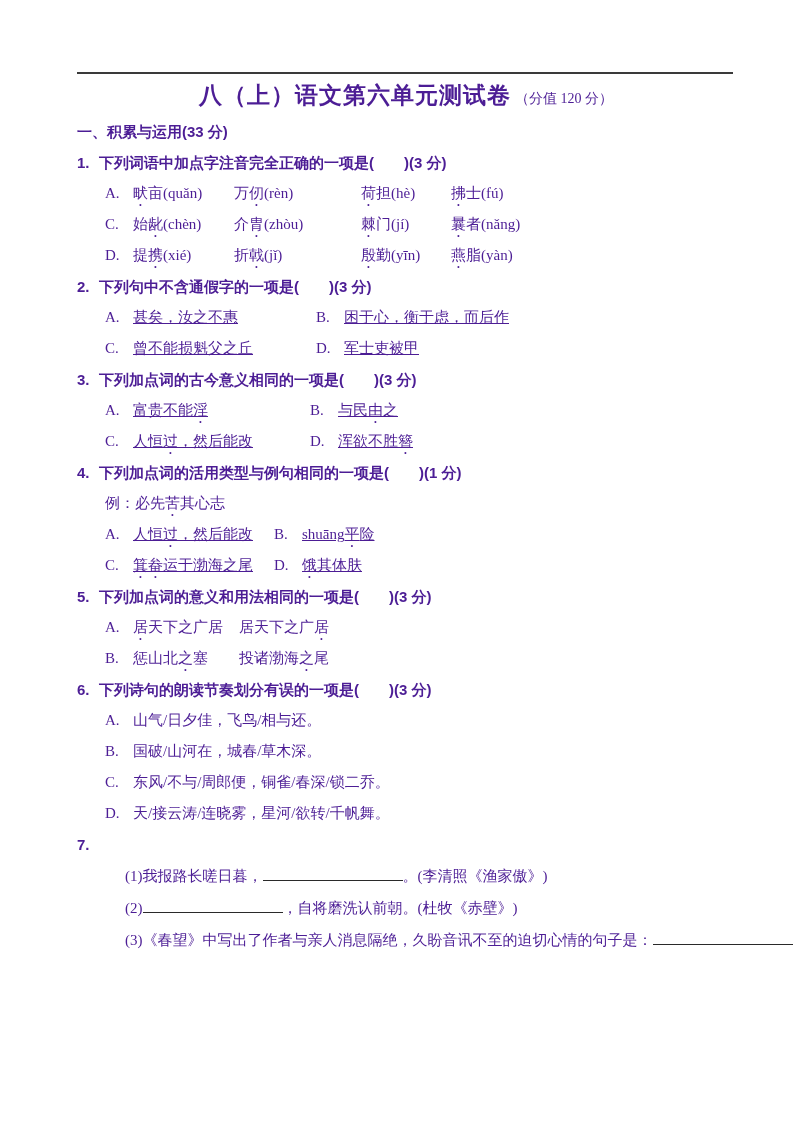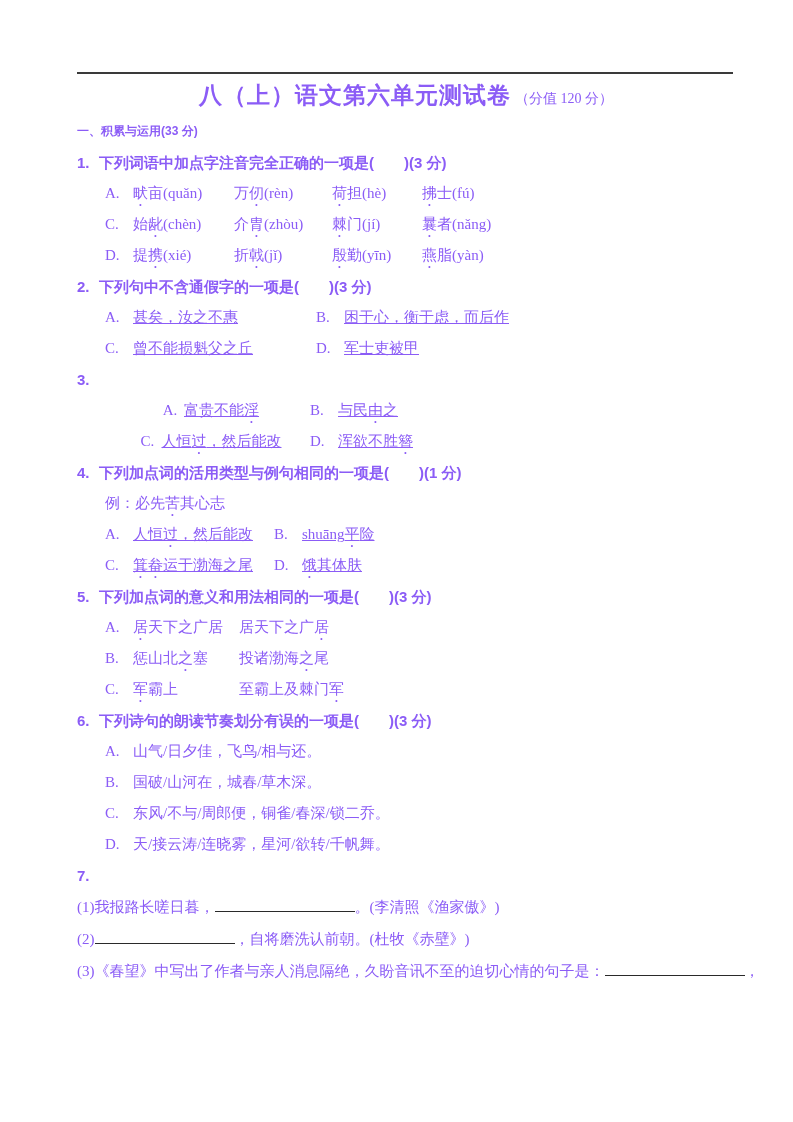--- a/index.html
+++ b/index.html
@@ -2,61 +2,61 @@
 <html><head>
 <meta charset="utf-8">
 <style>
   html,body{margin:0;padding:0;background:#ffffff;}
   .page{
     position:relative;
     width:793px;height:1122px;
     box-sizing:border-box;
     padding:0 58px 0 77px;
     background:#ffffff;
-    color:#8b5cf6;
+    color:#4c1d95;
     font-family:"Liberation Serif","DejaVu Serif",serif;
     font-size:15px;
     overflow:hidden;
   }
   .rule{border-top:2px solid #3a3a3a;margin-top:72px;width:656px;}
   .title-line{text-align:center;height:42px;line-height:42px;white-space:nowrap;}
   .title{
     font-family:"Liberation Sans","DejaVu Sans",sans-serif;
     font-weight:700;font-size:23px;letter-spacing:1px;
   }
   .title-note{font-size:14px;margin-left:4px;}
   .heading{
     font-family:"Liberation Sans","DejaVu Sans",sans-serif;
-    font-weight:700;font-size:12px;height:31px;line-height:31px;
+    font-weight:700;font-size:15px;height:31px;line-height:31px;
   }
   .stem{
     font-family:"Liberation Sans","DejaVu Sans",sans-serif;
     font-weight:700;font-size:15px;
     height:31px;line-height:31px;
     display:flex;white-space:nowrap;
   }
   .qnum{flex:none;width:22px;}
   .opts{padding-left:28px;}
   .row{height:31px;line-height:31px;white-space:nowrap;}
   .lab{display:inline-block;width:28px;}
   
   .q1w0{display:inline-block;width:101px;}
   .q1w1{display:inline-block;width:98px;}
-  .q1w2{display:inline-block;width:90px;}
+  .q1w2{display:inline-block;width:90px;margin-left:29px;}
   
   .cell{display:inline-block;vertical-align:top;text-decoration:underline;}
   .q2c0{width:211px;}
-  .q3c0{width:205px;text-align:center;}
+  .q3c0{width:205px;}
   .q4c0{width:169px;}
   
   .q5p0{display:inline-block;width:106px;}
   
   .ex-line{height:31px;line-height:31px;padding-left:28px;white-space:nowrap;}
   
-  .fill{height:32px;line-height:32px;white-space:nowrap;}
+  .fill{height:32px;line-height:32px;white-space:nowrap;margin-left:48px;}
   .blank{
     display:inline-block;width:140px;height:1em;
     border-bottom:1px solid #2a2a2a;vertical-align:baseline;
   }
   
   .em{
     -webkit-text-emphasis:filled dot;text-emphasis:filled dot;
     -webkit-text-emphasis-position:under right;text-emphasis-position:under right;
   }
 </style>
@@ -92,20 +92,21 @@
     </div>
     <div class="opts" id="q2-rows">
         <div class="row"><span class="cell q2c0"><span class="lab">A.</span><span>甚矣，汝之不惠</span></span><span class="cell"><span class="lab">B.</span><span>困于心，衡于虑，而后作</span></span></div>
         <div class="row"><span class="cell q2c0"><span class="lab">C.</span><span>曾不能损魁父之丘</span></span><span class="cell"><span class="lab">D.</span><span>军士吏被甲</span></span></div>
       </div>
   </div>
 
   <div class="question">
     <div class="stem">
       <span class="qnum">3.</span>
+        <span>下列加点词的古今意义相同的一项是(　　)(3 分)</span>
     </div>
     <div class="opts" id="q3-rows">
         <div class="row"><span class="cell q3c0"><span class="lab">A.</span><span><span>富贵不能</span><span class="em">淫</span></span></span><span class="cell"><span class="lab">B.</span><span><span>与民</span><span class="em">由</span><span>之</span></span></span></div>
         <div class="row"><span class="cell q3c0"><span class="lab">C.</span><span><span>人恒</span><span class="em">过</span><span>，然后能改</span></span></span><span class="cell"><span class="lab">D.</span><span><span>浑欲不胜</span><span class="em">簪</span></span></span></div>
       </div>
   </div>
 
   <div class="question">
     <div class="stem">
       <span class="qnum">4.</span>
@@ -119,21 +120,20 @@
   </div>
 
   <div class="question">
     <div class="stem">
       <span class="qnum">5.</span>
         <span>下列加点词的意义和用法相同的一项是(　　)(3 分)</span>
     </div>
     <div class="opts" id="q5-rows">
         <div class="row"><span class="lab">A.</span><span class="q5p0"><span class="em">居</span><span>天下之广居</span></span><span><span>居天下之广</span><span class="em">居</span></span></div>
         <div class="row"><span class="lab">B.</span><span class="q5p0"><span>惩山北</span><span class="em">之</span><span>塞</span></span><span><span>投诸渤海</span><span class="em">之</span><span>尾</span></span></div>
-        <div class="row"><span class="lab">C.</span><span class="q5p0"><span class="em">军</span><span>霸上</span></span><span><span>至霸上及棘门</span><span class="em">军</span></span></div>
       </div>
   </div>
 
   <div class="question">
     <div class="stem">
       <span class="qnum">6.</span>
         <span>下列诗句的朗读节奏划分有误的一项是(　　)(3 分)</span>
     </div>
     <div class="opts" id="q6-rows">
         <div class="row"><span class="lab">A.</span><span>山气/日夕佳，飞鸟/相与还。</span></div>

